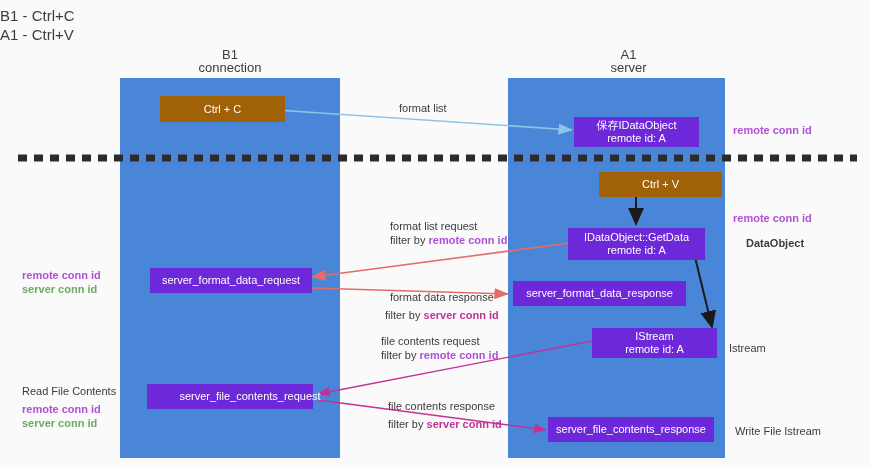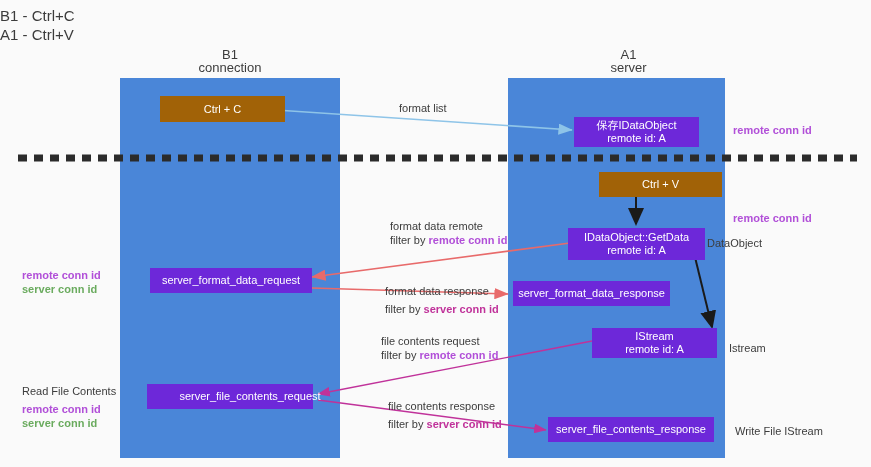--- a/index.html
+++ b/index.html
@@ -156,21 +156,21 @@
 
   <div class="abs box orange" style="left:568px; top:228px; width:137px; height:32px;">
     <span class="ln">IDataObject::GetData</span>
     <span class="ln">remote id: A</span>
   </div>
 
   <div class="abs box orange" style="left:150px; top:268px; width:162px; height:25px;">
     <span class="ln">server_format_data_request</span>
   </div>
 
-  <div class="abs box orange" style="left:513px; top:281px; width:157px; height:25px;">
+  <div class="abs box orange" style="left:513px; top:281px; width:173px; height:25px;">
     <span class="ln">server_format_data_response</span>
   </div>
 
   <div class="abs box orange" style="left:592px; top:328px; width:125px; height:30px;">
     <span class="ln">IStream</span>
     <span class="ln">remote id: A</span>
   </div>
 
   <div class="abs box orange" style="left:147px; top:384px; width:166px; height:25px;padding-left:44px;">
     <span class="ln">server_file_contents_request</span>
@@ -178,25 +178,25 @@
 
   <div class="abs box orange" style="left:548px; top:417px; width:166px; height:25px;">
     <span class="ln">server_file_contents_response</span>
   </div>
 
   <div class="abs elabel" style="left:399px; top:101px;">
     <div>format list</div>
   </div>
 
   <div class="abs elabel" style="left:390px; top:219px;">
-    <div>format data remote</div>
+    <div>format list request</div>
     <div><span>filter by </span><span class="hi-purple">remote conn id</span></div>
   </div>
 
-  <div class="abs elabel" style="left:385px; top:284px;">
+  <div class="abs elabel" style="left:385px; top:290px;text-align:center;">
     <div>format data response</div>
     <div style="margin-top:4px;"><span>filter by </span><span class="hi-magenta">server conn id</span></div>
   </div>
 
   <div class="abs elabel" style="left:381px; top:334px;">
     <div>file contents request</div>
     <div><span>filter by </span><span class="hi-purple">remote conn id</span></div>
   </div>
 
   <div class="abs elabel" style="left:388px; top:399px;">
@@ -205,30 +205,30 @@
   </div>
 
   <div class="abs side" style="left:733px; top:123px;">
     <span class="purple">remote conn id</span>
   </div>
 
   <div class="abs side" style="left:733px; top:211px;">
     <span class="purple">remote conn id</span>
   </div>
 
-  <div class="abs side plain" style="left:707px; top:236px;">
+  <div class="abs side plain" style="left:746px; top:236px;font-weight:bold;">
     <span>DataObject</span>
   </div>
 
   <div class="abs side plain" style="left:729px; top:341px;">
     <span>Istream</span>
   </div>
 
   <div class="abs side plain" style="left:735px; top:424px;">
-    <span>Write File IStream</span>
+    <span>Write File Istream</span>
   </div>
 
   <div class="abs side" style="left:22px; top:268px;">
     <span class="purple">remote conn id</span>
     <span class="green">server conn id</span>
   </div>
 
   <div class="abs side plain" style="left:22px; top:384px;">
     <span>Read File Contents</span>
   </div>

